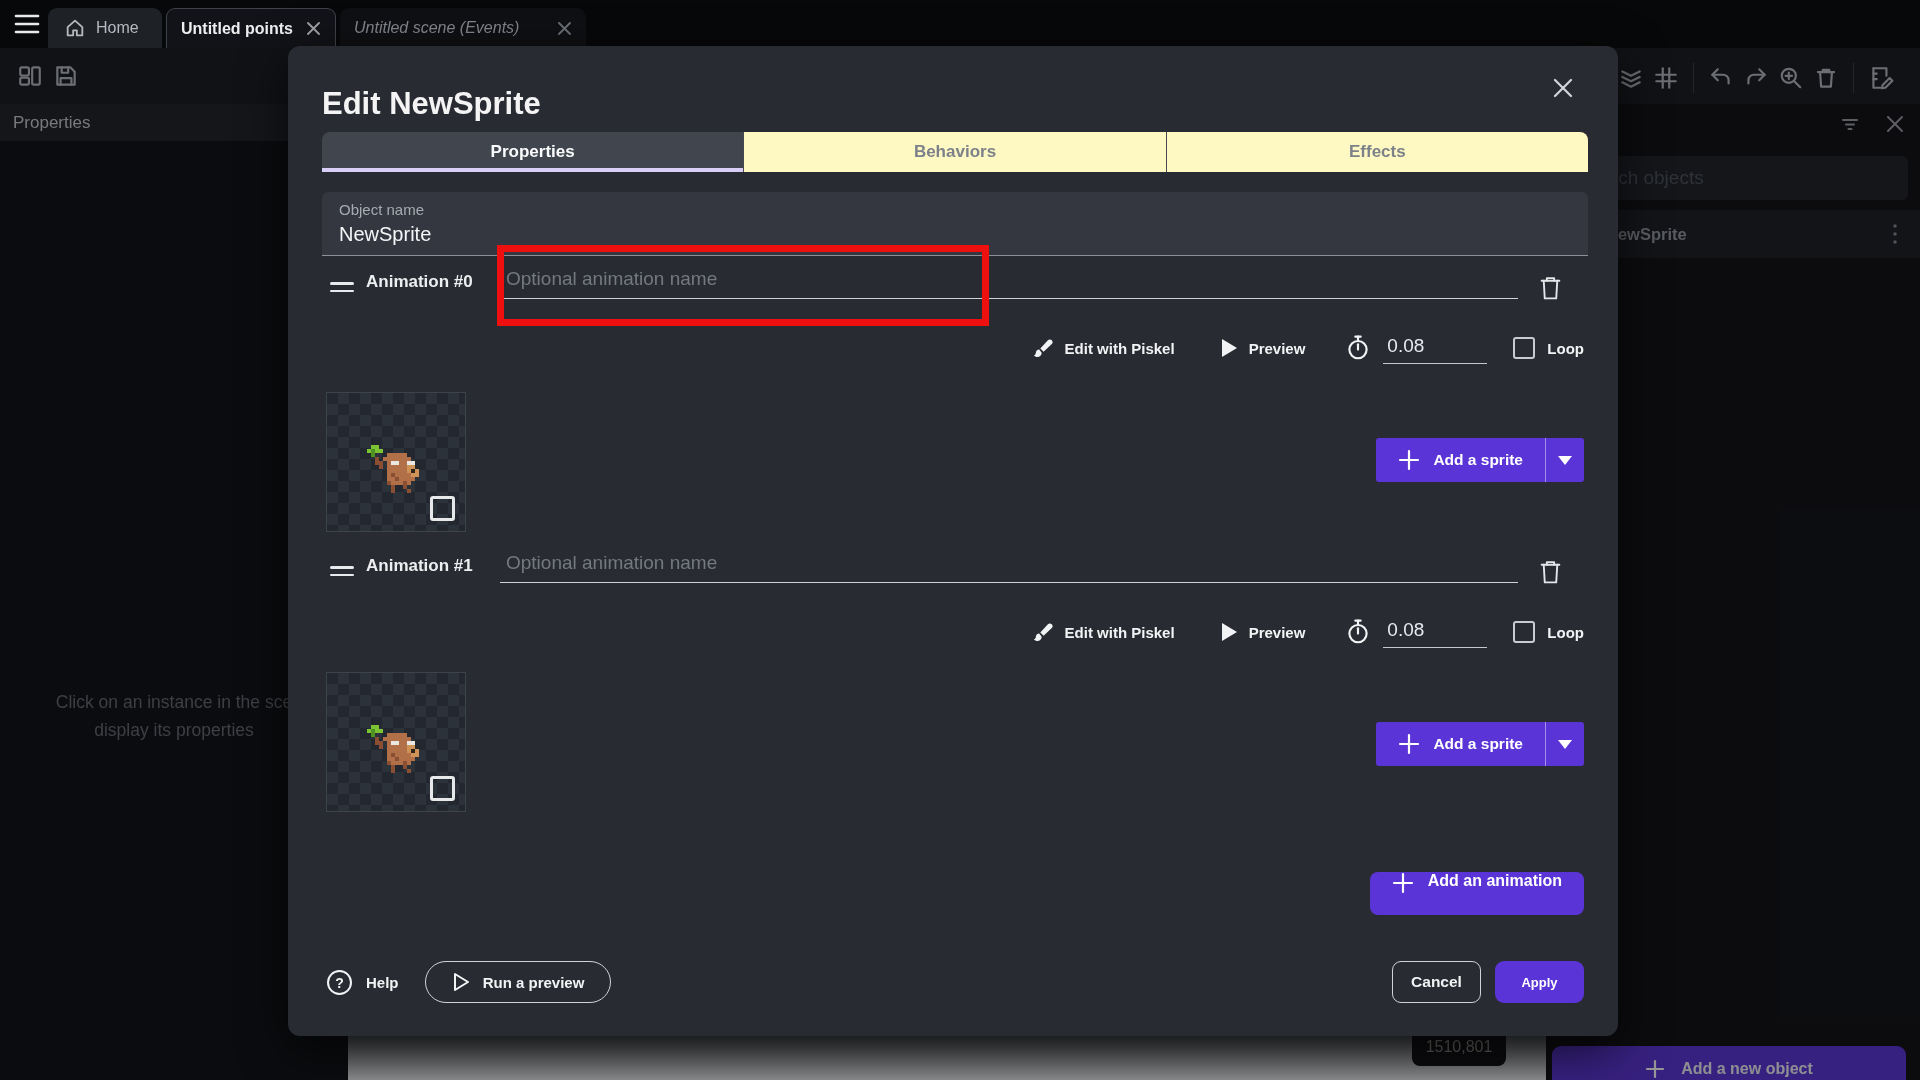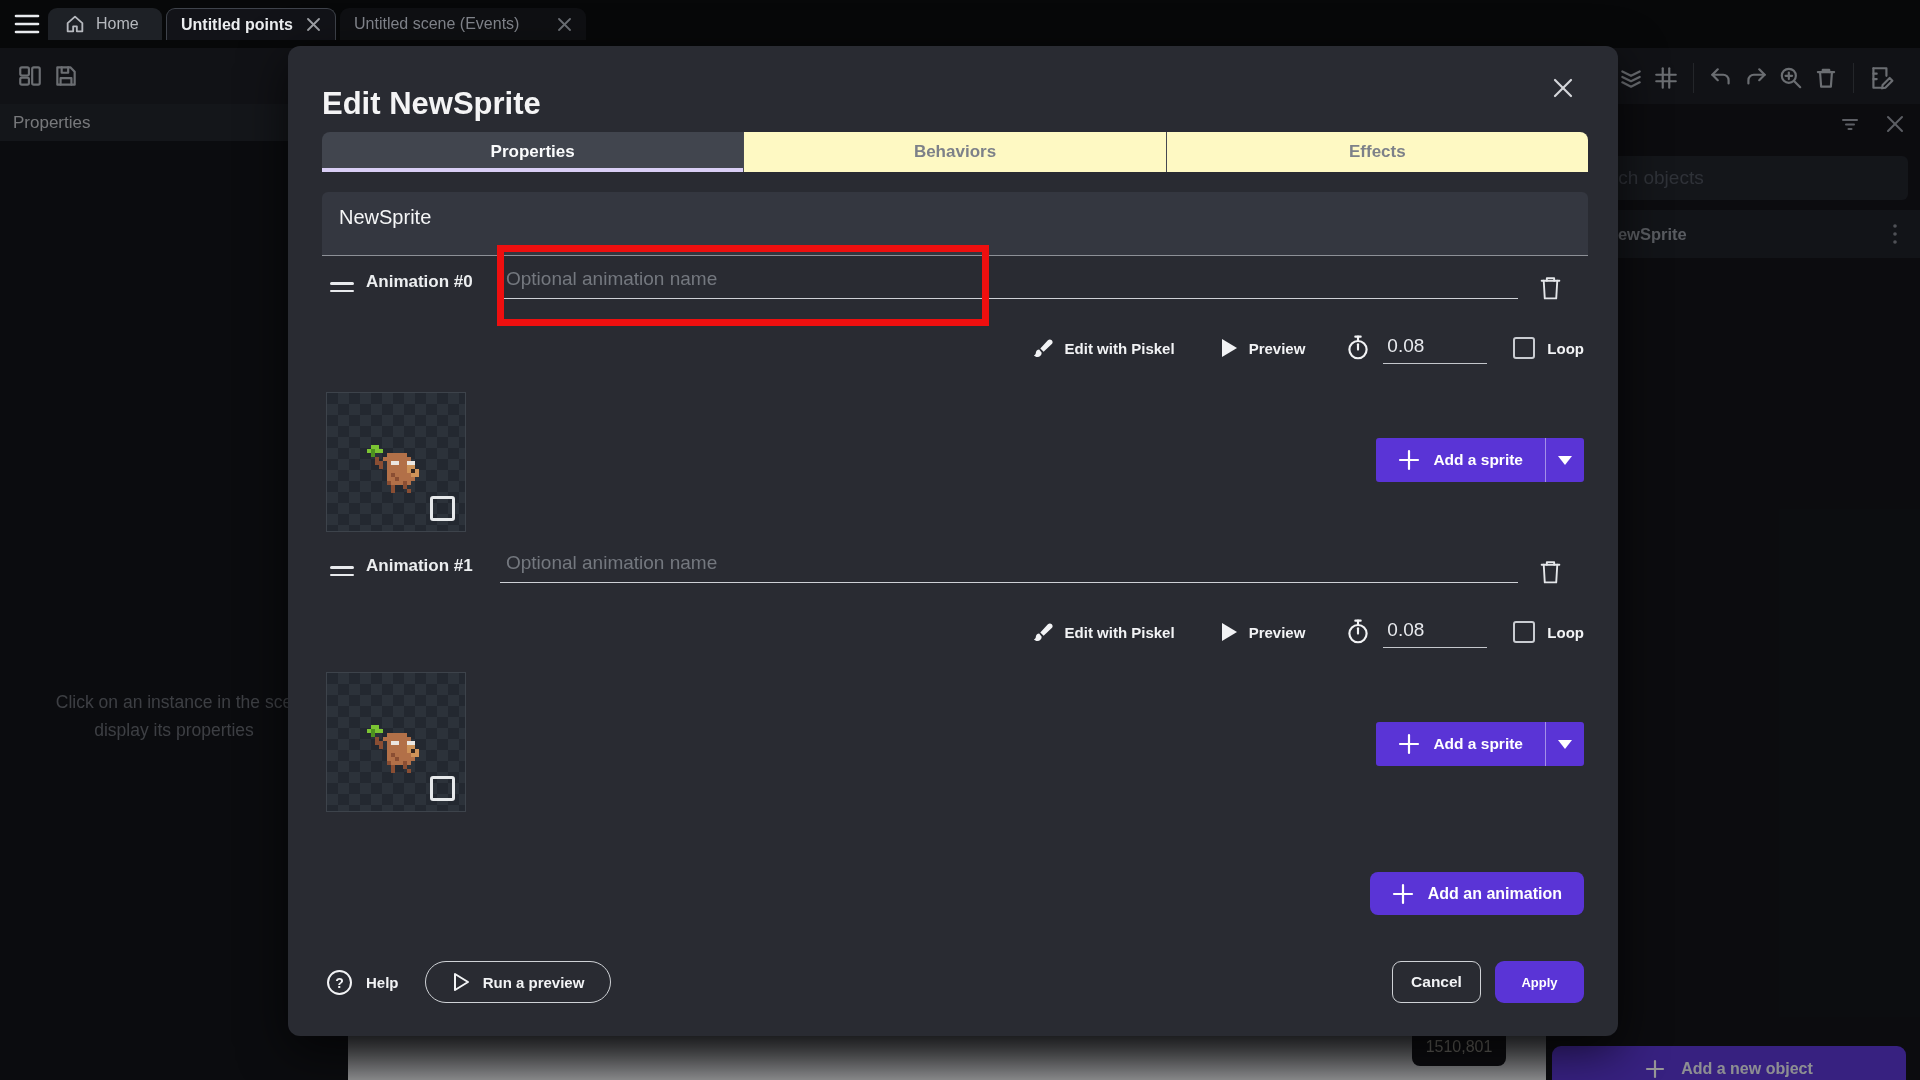--- a/index.html
+++ b/index.html
@@ -4,24 +4,24 @@
 <style>
   * { margin:0; padding:0; box-sizing:border-box; }
   html,body { width:1920px; height:1080px; overflow:hidden; }
   body { font-family:"Liberation Sans", sans-serif; background:#0a0b0e; position:relative; color:#e8eaee; }
   svg { display:block; }
   .stroke { fill:none; stroke:#c5c9d0; stroke-width:2; stroke-linecap:round; stroke-linejoin:round; }
 
   
   .topbar { position:absolute; left:0; top:0; width:1920px; height:48px; background:#070809; z-index:5; }
   .hamburger { position:absolute; left:14px; top:13px; width:26px; height:22px; cursor:pointer; }
-  .tab { position:absolute; top:8px; height:32px; border-radius:9px 9px 0 0; display:flex; align-items:center; }
+  .tab { position:absolute; top:8px; height:40px; border-radius:9px 9px 0 0; display:flex; align-items:center; }
   .tab-home { left:48px; width:114px; background:#1e2126; color:#b6b9be; padding-left:16px; gap:10px; font-size:16px; }
   .tab-scene { left:166px; width:170px; background:#121318; border:1px solid #3f434b; border-bottom:none; color:#eceef0; padding:0 14px; gap:12px; font-size:16px; font-weight:bold; }
-  .tab-events { left:340px; width:246px; background:#0f1013; color:#83868d; padding:0 14px; gap:16px; font-size:16px; }
+  .tab-events { left:340px; width:246px; background:#0f1013; color:#83868d; padding:0 14px; gap:16px; font-size:16px;font-style:italic; }
   .tab-label { white-space:nowrap; }
   .tab-close { margin-left:auto; opacity:.85; cursor:pointer; }
 
   
   .toolbar { position:absolute; left:0; top:48px; width:1920px; height:56px; background:#191b20; }
   .tb-left { position:absolute; left:17px; top:15px; display:flex; gap:10px; }
   .tb-right { position:absolute; left:1618px; top:15px; display:flex; align-items:center; gap:9px; }
   .tb-divider { width:1px; height:30px; background:#3a3d43; margin:0 5px; }
   .tb-btn { width:26px; height:26px; cursor:pointer; opacity:.9; }
 
@@ -80,21 +80,21 @@
            background:conic-gradient(var(--checker-light,#2c323a) 25%, var(--checker-dark,#232830) 0 50%, var(--checker-light,#2c323a) 0 75%, var(--checker-dark,#232830) 0) 0 0/22px 22px; }
   .thumb-check { position:absolute; right:10px; bottom:10px; width:25px; height:25px; border:3px solid #e6e8ea; border-radius:3px; cursor:pointer; }
   .thumb-art { position:absolute; left:40px; top:52px; }
 
   .add-sprite { position:absolute; right:34px; height:44px; display:flex; border-radius:3px; overflow:hidden; cursor:pointer; }
   .add-sprite .main { background:var(--primary,#5a34d6); display:flex; align-items:center; gap:13px; padding:0 22px; font-size:15.5px; font-weight:bold; color:#fff; border-right:1px solid rgba(255,255,255,.45); }
   .add-sprite .caret { background:var(--primary,#5a34d6); width:38px; display:flex; align-items:center; justify-content:center; }
 
   .outline-btn { border:1px solid #cfd2d6; border-radius:21px; background:transparent; color:#f2f3f5; font-size:15px; font-weight:bold; height:43px; display:flex; align-items:center; justify-content:center; gap:12px; cursor:pointer; font-family:"Liberation Sans", sans-serif; }
   .footer-row { position:absolute; left:38px; top:826px; display:flex; gap:13px; }
-  .add-anim { position:absolute; right:34px; top:826px; height:43px; padding:0 22px; background:var(--primary,#5a34d6); border:none; border-radius:8px; color:#fff; font-size:16px; font-weight:bold; display:flex; align-items:center; gap:14px; cursor:pointer; font-family:"Liberation Sans", sans-serif; }
+  .add-anim { position:absolute; right:34px; top:826px; height:43px; padding:0 22px; background:var(--primary,#5a34d6); border:none; border-radius:8px; color:#fff; font-size:16px; font-weight:bold; display:flex; align-items:flex-start; gap:14px; cursor:pointer; font-family:"Liberation Sans", sans-serif; }
 
   .bottom-row { position:absolute; left:38px; top:915px; display:flex; align-items:center; }
   .help { display:flex; align-items:center; gap:13px; cursor:pointer; }
   .help-label { font-size:15px; font-weight:bold; color:#f2f3f5; }
   .run-preview { margin-left:26px; width:186px; height:42px; border-radius:21px; }
   .dlg-actions { position:absolute; right:34px; top:915px; display:flex; gap:14px; }
   .btn-cancel { width:89px; height:42px; border:1px solid #cfd2d6; border-radius:9px; background:transparent; color:#f2f3f5; font-size:15.5px; font-weight:bold; cursor:pointer; font-family:"Liberation Sans", sans-serif; }
   .btn-apply { width:89px; height:42px; border:none; border-radius:9px; background:var(--primary,#5a34d6); color:#fff; font-size:13px; font-weight:bold; cursor:pointer; font-family:"Liberation Sans", sans-serif; }
 
   .red-highlight { position:absolute; left:497px; top:245px; width:492px; height:81px; border:7px solid var(--highlight,#ee0f0f); z-index:200; pointer-events:none; }
@@ -292,20 +292,21 @@
       </svg>
     </span>
 
   <div class="dlg-tabs">
     <div class="dlg-tab active">Properties</div>
     <div class="dlg-tab">Behaviors</div>
     <div class="dlg-tab">Effects</div>
   </div>
 
   <div class="obj-name-block">
+    <div class="obj-name-label">Object name</div>
     <input class="obj-name-input" value="NewSprite" style="">
   </div>
 
   <div class="anim-handle" style="left:42px; top:236px;">
       <span></span>
       <span></span>
     </div>
   <div class="anim-label" style="left:78px; top:226px;">Animation #0</div>
   <div class="anim-name-wrap" style="top:218px;">
     <input class="anim-name-input" placeholder="Optional animation name" style="">

